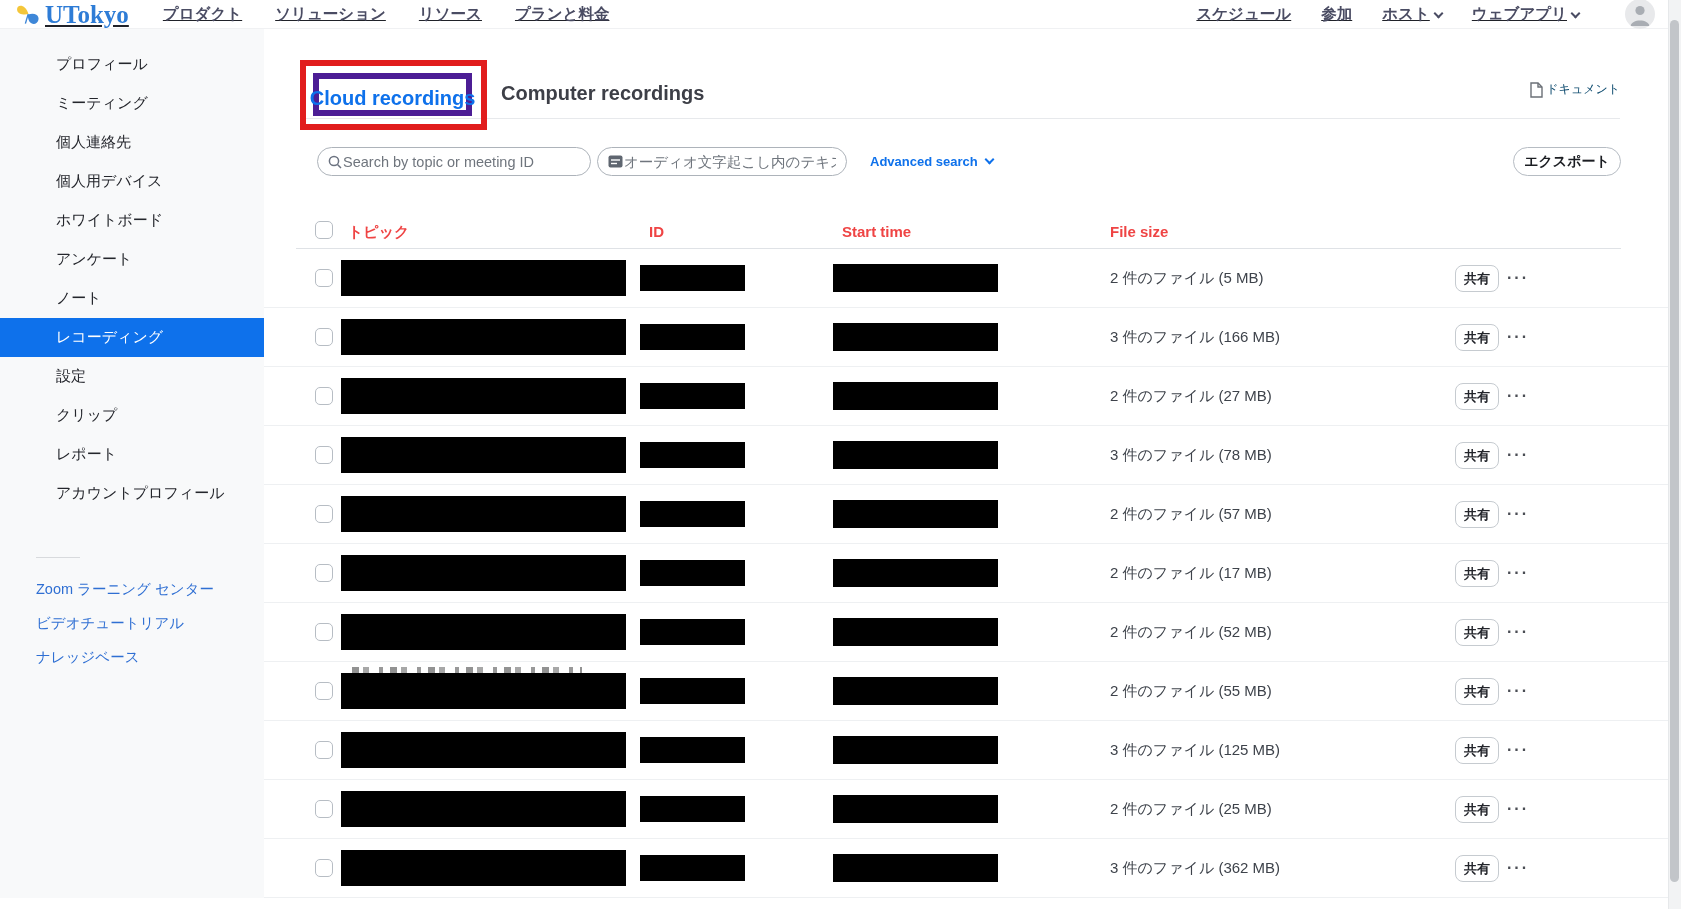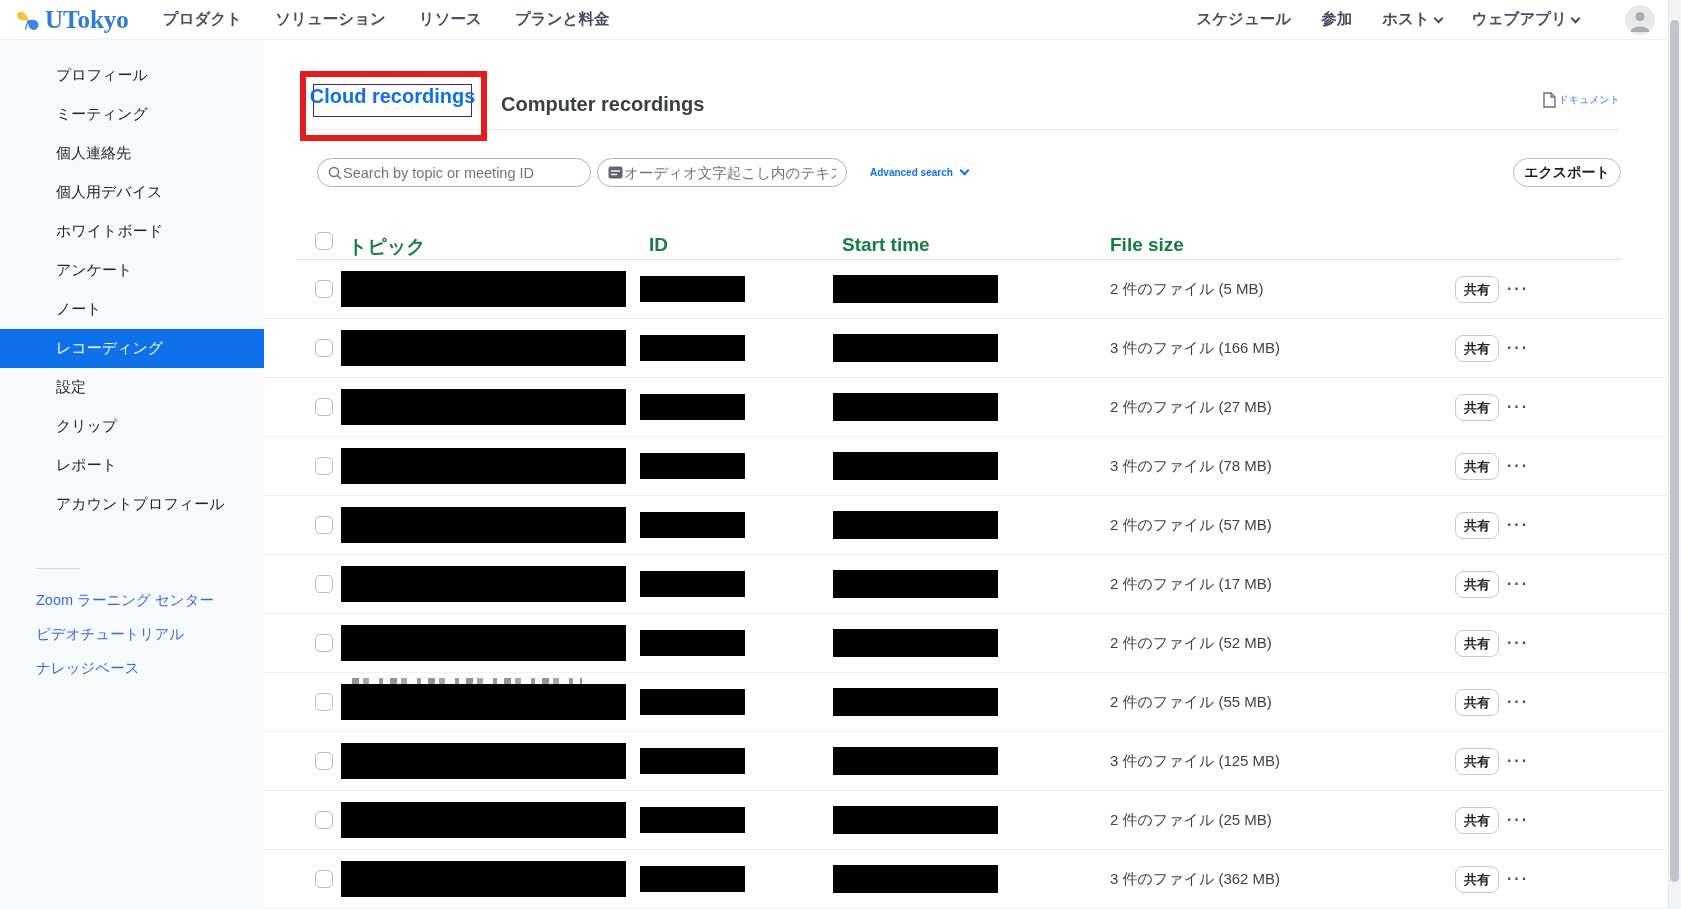--- a/index.html
+++ b/index.html
@@ -1,21 +1,21 @@
 <!DOCTYPE html>
 <html style="--accent: #0e71eb; --red: #e11d1d; --link: #2f6fd3; --redact: #000000;"><head>
 <meta charset="utf-8">
 <style>
   * { margin:0; padding:0; box-sizing:border-box; }
   html,body { width:1681px; height:909px; overflow:hidden; background:#fff;
     font-family:"Liberation Sans","DejaVu Sans",sans-serif; color:#202229; }
 
   
-  .topnav { height:40px; display:flex; align-items:center; padding:0 26px 0 14px;
-    background:#fff; border-bottom:1px solid #f0f1f3; position:relative; z-index:6; }
+  .topnav { height:29px; display:flex; align-items:center; padding:0 26px 0 14px;
+    background:#fff; border-bottom:1px solid #f0f1f3; position:relative; z-index:6;text-decoration:underline; }
   .brand { display:flex; align-items:center; gap:3px; cursor:pointer; }
   .brand-text { font-family:"Liberation Serif","DejaVu Serif",serif; font-size:25px;
     font-weight:700; color:#2e7cd6; line-height:1; }
   .nav-left { display:flex; gap:33px; margin-left:34px; }
   .nav-item { font-size:15.5px; font-weight:600; color:#4a4c63; cursor:pointer; white-space:nowrap; }
   .nav-right { display:flex; gap:30px; margin-left:auto; align-items:center; }
   .chev { display:inline-block; width:7px; height:7px; border-right:2px solid currentColor;
     border-bottom:2px solid currentColor; transform:rotate(45deg); position:relative; top:-2px; margin-left:5px; }
   .avatar { width:30px; height:30px; border-radius:50%; background:#e8e9eb; margin-left:16px;
     display:flex; align-items:center; justify-content:center; overflow:hidden; cursor:pointer; }
@@ -31,45 +31,45 @@
   .side-divider { width:44px; height:1px; background:#d8dadd; margin:44px 0 0 36px; }
   .side-links { margin-top:14px; }
   .side-link { height:34px; display:flex; align-items:center; padding-left:36px;
     font-size:14.5px; color:var(--link,#2f6fd3); cursor:pointer; }
 
   
   .main { position:relative; flex:1; background:#fff; }
 
   .red-box { position:absolute; left:36px; top:31px; width:187px; height:70px;
     border:6px solid var(--red,#e11d1d); z-index:3; }
-  .focus-box { position:absolute; left:7px; top:7px; width:159px; height:33px;
-    border:1px solid #4c1d95; background:#fff; display:flex; align-items:flex-start; justify-content:center; cursor:pointer; }
+  .focus-box { position:absolute; left:7px; top:7px; width:159px; height:43px;
+    border:6px solid #4c1d95; background:#fff; display:flex; align-items:flex-end; justify-content:center; cursor:pointer; }
   .tab-active-label { font-size:20px; font-weight:700; color:var(--accent,#0e71eb); white-space:nowrap; }
   .tab-inactive { position:absolute; left:237px; top:50px; height:28px; line-height:28px;
     font-size:20px; font-weight:700; color:#3d3f47; cursor:pointer; white-space:nowrap; }
   .doc-link { position:absolute; right:61px; top:52px; display:flex; align-items:center; gap:3px;
-    font-size:10px; color:#3b82f6; cursor:pointer; }
+    font-size:12px; color:#0c4a6e; cursor:pointer; }
   .tabs-divider { position:absolute; left:36px; right:61px; top:89px; height:1px; background:#e7e9ec; }
 
   .search-box { position:absolute; top:118px; height:29px; border:1px solid #adb3ba; border-radius:15px;
     background:#fff; display:flex; align-items:center; gap:1px; padding:0 10px; }
   .search-topic { left:53px; width:274px; }
   .search-transcript { left:333px; width:250px; }
   .search-box input { border:none; outline:none; flex:1; min-width:0; font-size:14.5px;
     font-family:inherit; color:#24262c; background:transparent; }
   .search-box input::placeholder { color:#6f757d; opacity:1; }
   .adv-search { position:absolute; left:606px; top:118px; height:29px; display:flex; align-items:center;
-    font-size:10px; font-weight:700; color:var(--accent,#0e71eb); cursor:pointer; }
+    font-size:13px; font-weight:700; color:var(--accent,#0e71eb); cursor:pointer; }
   .adv-search .chev { border-width:2px; margin-left:8px; }
   .export-btn { position:absolute; right:60px; top:118px; width:108px; height:29px;
     border:1px solid #b6bcc3; border-radius:15px; background:#fff; font-family:inherit;
     font-size:14px; font-weight:600; color:#1b1d22; cursor:pointer; }
 
   .thead { position:absolute; left:0; right:0; top:184px; height:36px; }
-  .thead-label { position:absolute; top:10px; font-size:19px; font-weight:600; color:#15803d; }
+  .thead-label { position:absolute; top:10px; font-size:15px; font-weight:600; color:#ef4444; }
   .thead-divider { position:absolute; left:32px; right:60px; bottom:0; height:1px; background:#dfe2e6; }
 
   .cbx { position:absolute; width:18px; height:18px; border:1.5px solid #b7bdc4; border-radius:5px;
     background:#fff; cursor:pointer; }
 
   .rows { position:absolute; left:0; right:0; top:220px; bottom:0; overflow:hidden; }
   .row { position:relative; height:59px; border-bottom:1px solid #eef0f2; }
   .row .cbx { left:51px; top:20px; }
   .bar { position:absolute; background:var(--redact,#000); }
   .bar-topic { left:77px; top:11px; width:285px; height:36px; }

